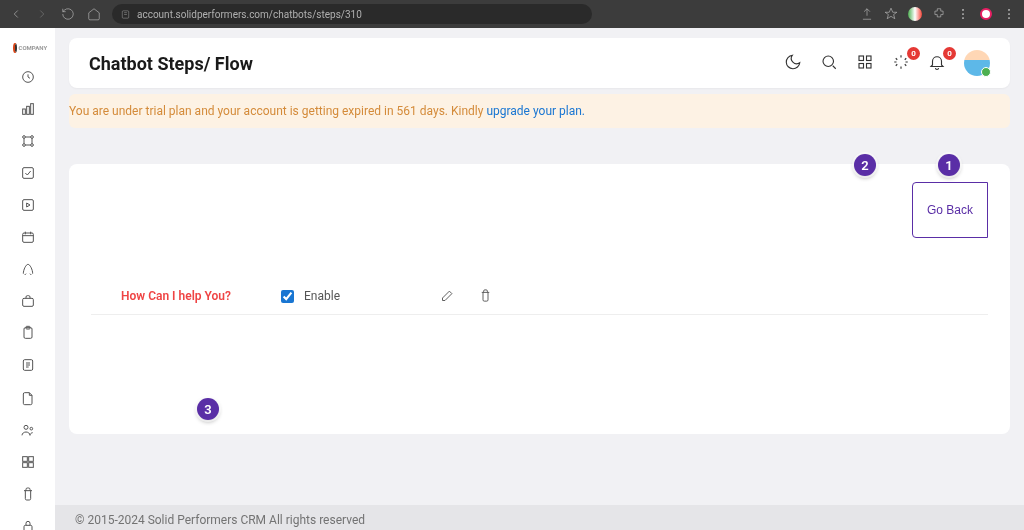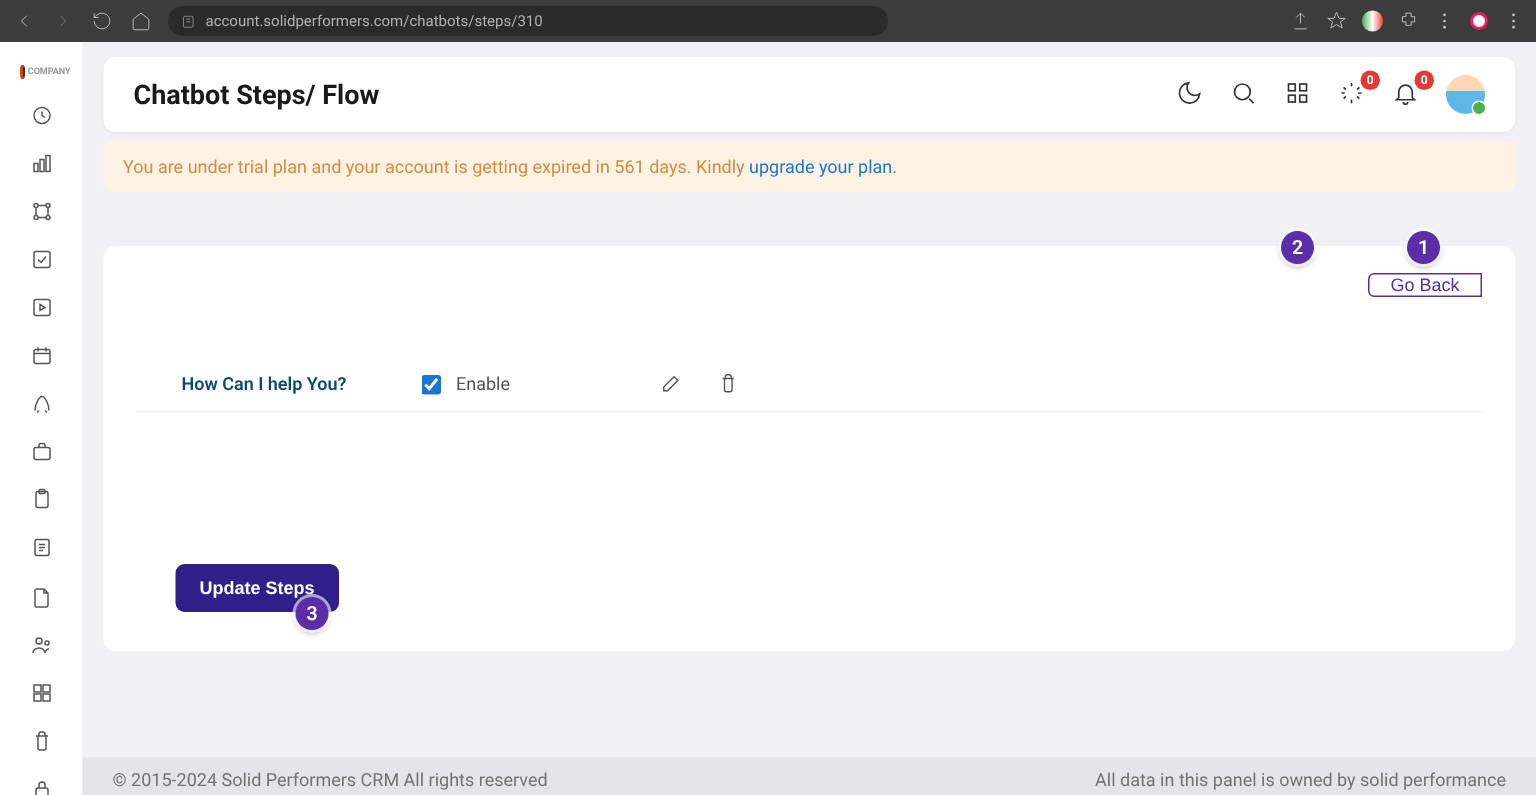--- a/index.html
+++ b/index.html
@@ -18,32 +18,32 @@
 .side-icon svg { width: 16px; height: 16px; stroke: currentColor; stroke-width: 1.5; fill: none; }
 .main { flex: 1; background: #f1f1f4; display: flex; flex-direction: column; padding: 0 14px 0 14px; position: relative; }
 .header-card { background: #fff; border-radius: 8px; margin-top: 10px; padding: 12px 20px; display: flex; align-items: center; justify-content: space-between; box-shadow: 0 1px 2px rgba(0,0,0,0.04); }
 .page-title { font-size: 18px; font-weight: 700; color: #1a1a1a; }
 .header-icons { display: flex; align-items: center; gap: 16px; }
 .header-icons .ic { width: 20px; height: 20px; position: relative; color: #333; cursor: pointer; }
 .header-icons svg { width: 18px; height: 18px; stroke: currentColor; stroke-width: 1.5; fill: none; }
 .badge-r { position: absolute; top: -6px; right: -8px; background: #e53935; color: #fff; border-radius: 50%; width: 13px; height: 13px; font-size: 8px; display: flex; align-items: center; justify-content: center; font-weight: bold; }
 .avatar { width: 26px; height: 26px; border-radius: 50%; background: linear-gradient(#ffd7b5 40%, #5db8e8 40%); position: relative; }
 .avatar::after { content: ""; position: absolute; bottom: -1px; right: -1px; width: 8px; height: 8px; border-radius: 50%; background: #4caf50; border: 1px solid #fff; }
-.trial-banner { background: #fdf2e4; border-radius: 6px; margin-top: 6px; padding: 10px 13px; font-size: 12px; color: #d48b3a; }
+.trial-banner { background: #fdf2e4; border-radius: 6px; margin-top: 6px; padding: 10px 0; font-size: 12px; color: #d48b3a; }
 .trial-banner a { color: #1976d2; text-decoration: none; }
 .content-card { background: #fff; border-radius: 8px; margin-top: 36px; padding: 18px 22px 30px 22px; min-height: 270px; position: relative; }
 .btn-row { display: flex; justify-content: flex-end; gap: 0; margin-bottom: 40px; }
-.outline-btn { border: 1px solid #5a2ea6; color: #5a2ea6; background: #fff; padding: 0 14px; font-size: 12px; cursor: pointer; }
+.outline-btn { border: 1px solid #5a2ea6; color: #5a2ea6; background: #fff; padding: 20px 14px; font-size: 12px; cursor: pointer; }
 .outline-btn.left { border-radius: 4px 0 0 4px; }
 .outline-btn.right { border-radius: 0 4px 4px 0; border-left: none; }
 .step-row { display: flex; align-items: center; padding: 10px 30px 10px 30px; border-bottom: 1px solid #eee; }
 .step-col1 { width: 140px; }
 .step-title { font-size: 13px; font-weight: 700; color: #222; }
 .step-subtitle { font-size: 11px; color: #666; }
-.step-question { width: 150px; font-size: 12px; font-weight: 600; color: #0c4a6e; }
+.step-question { width: 150px; font-size: 12px; font-weight: 600; color: #ef4444; }
 .step-enable { display: flex; align-items: center; gap: 10px; margin-left: 10px; }
 .step-enable input { accent-color: #1976d2; }
 .step-enable span { font-size: 12px; color: #555; }
 .step-actions { display: flex; gap: 22px; margin-left: 100px; color: #555; }
 .step-actions .aic { width: 16px; height: 16px; cursor: pointer; }
 .step-actions svg { width: 15px; height: 15px; stroke: currentColor; stroke-width: 1.5; fill: none; }
 .update-btn { background: #301e8a; color: #fff; border: none; border-radius: 6px; padding: 9px 16px; font-size: 12px; font-weight: 600; cursor: pointer; position: absolute; left: 48px; bottom: 26px; }
 .callout { position: absolute; width: 22px; height: 22px; border-radius: 50%; background: #5a2ea6; color: #fff; display: flex; align-items: center; justify-content: center; font-size: 13px; font-weight: 600; box-shadow: 0 0 0 2px rgba(255,255,255,.6), 0 2px 4px rgba(0,0,0,.3); }
 .footer { background: #e5e5e8; height: 30px; display: flex; align-items: center; justify-content: space-between; padding: 0 20px; font-size: 12px; color: #737373; position: absolute; bottom: 0; left: 0; right: 0; }
 </style>
@@ -256,22 +256,20 @@
         <div class="step-actions">
           <div class="aic"><svg viewBox="0 0 24 24">
                 <path d="M4 20h4L19 9l-4-4L4 16v4z"></path>
               </svg></div>
           <div class="aic"><svg viewBox="0 0 24 24">
                 <path d="M6 7h12M9 7V5a2 2 0 012-2h2a2 2 0 012 2v2M8 7v12a2 2 0 002 2h4a2 2 0 002-2V7"></path>
               </svg></div>
         </div>
       </div>
 
-      <button class="update-btn">Update Steps</button>
       <div class="callout" style="left:128px; bottom:14px">3</div>
     </div>
 
     <div class="footer">
       <span>© 2015-2024 Solid Performers CRM All rights reserved</span>
-      <span>All data in this panel is owned by solid performance</span>
     </div>
   </div>
 </div>
 
 </body></html>

